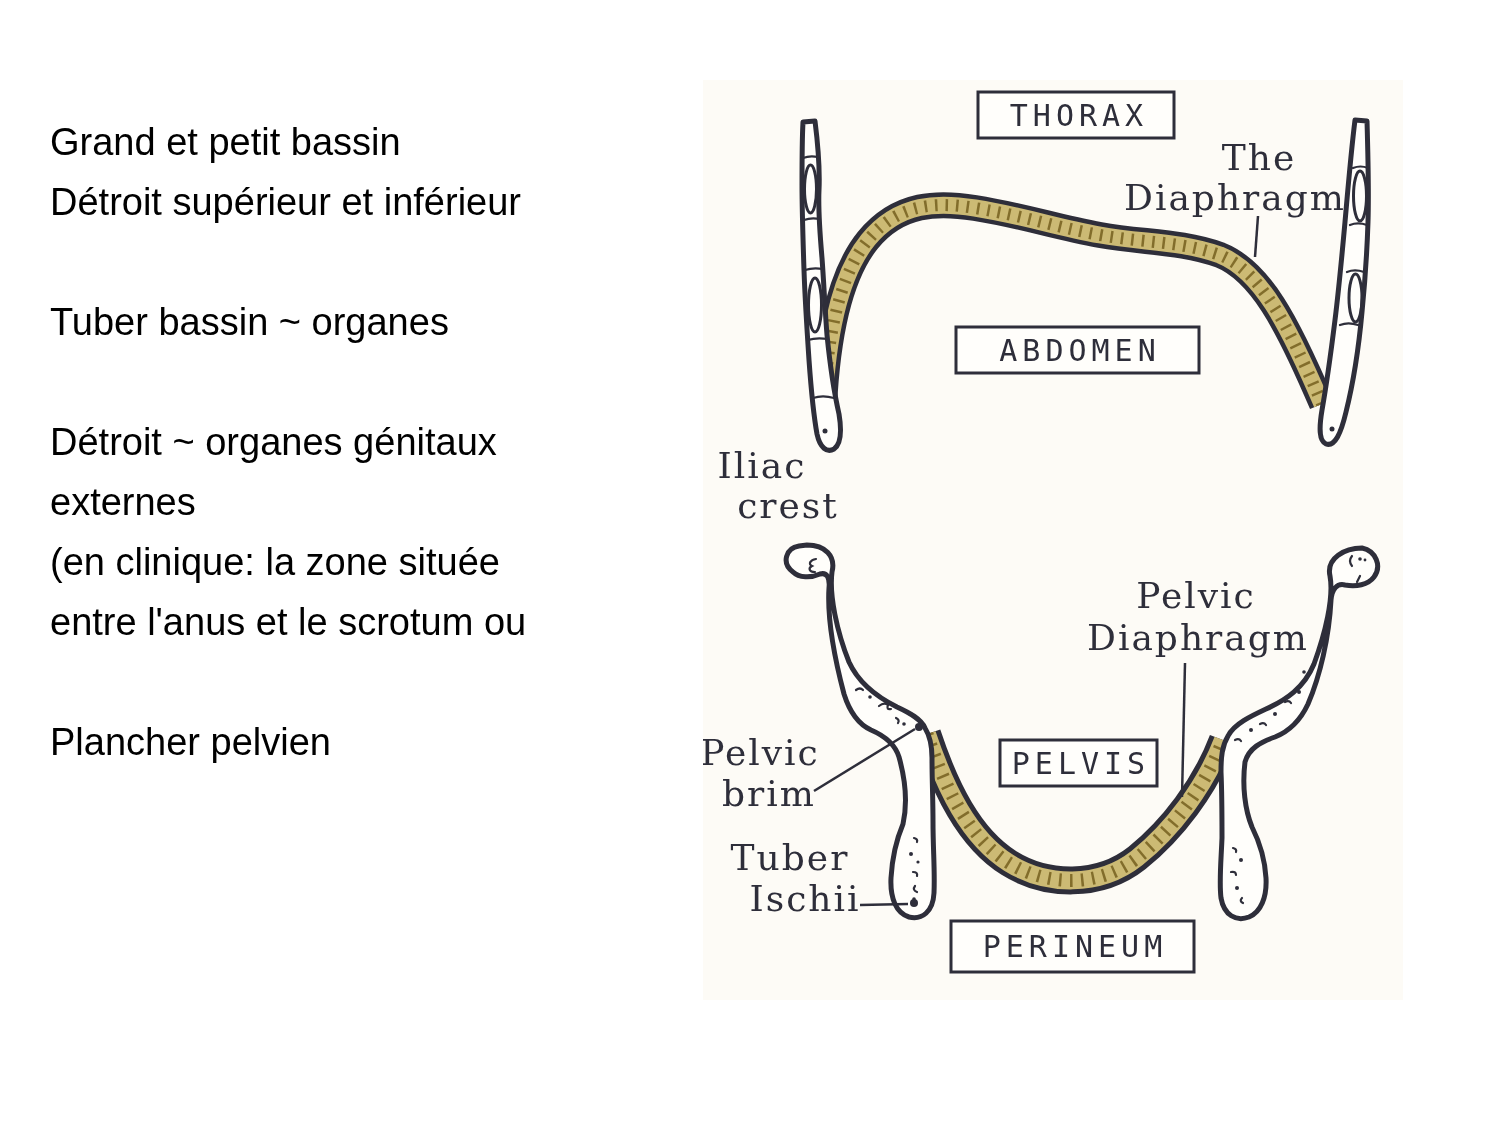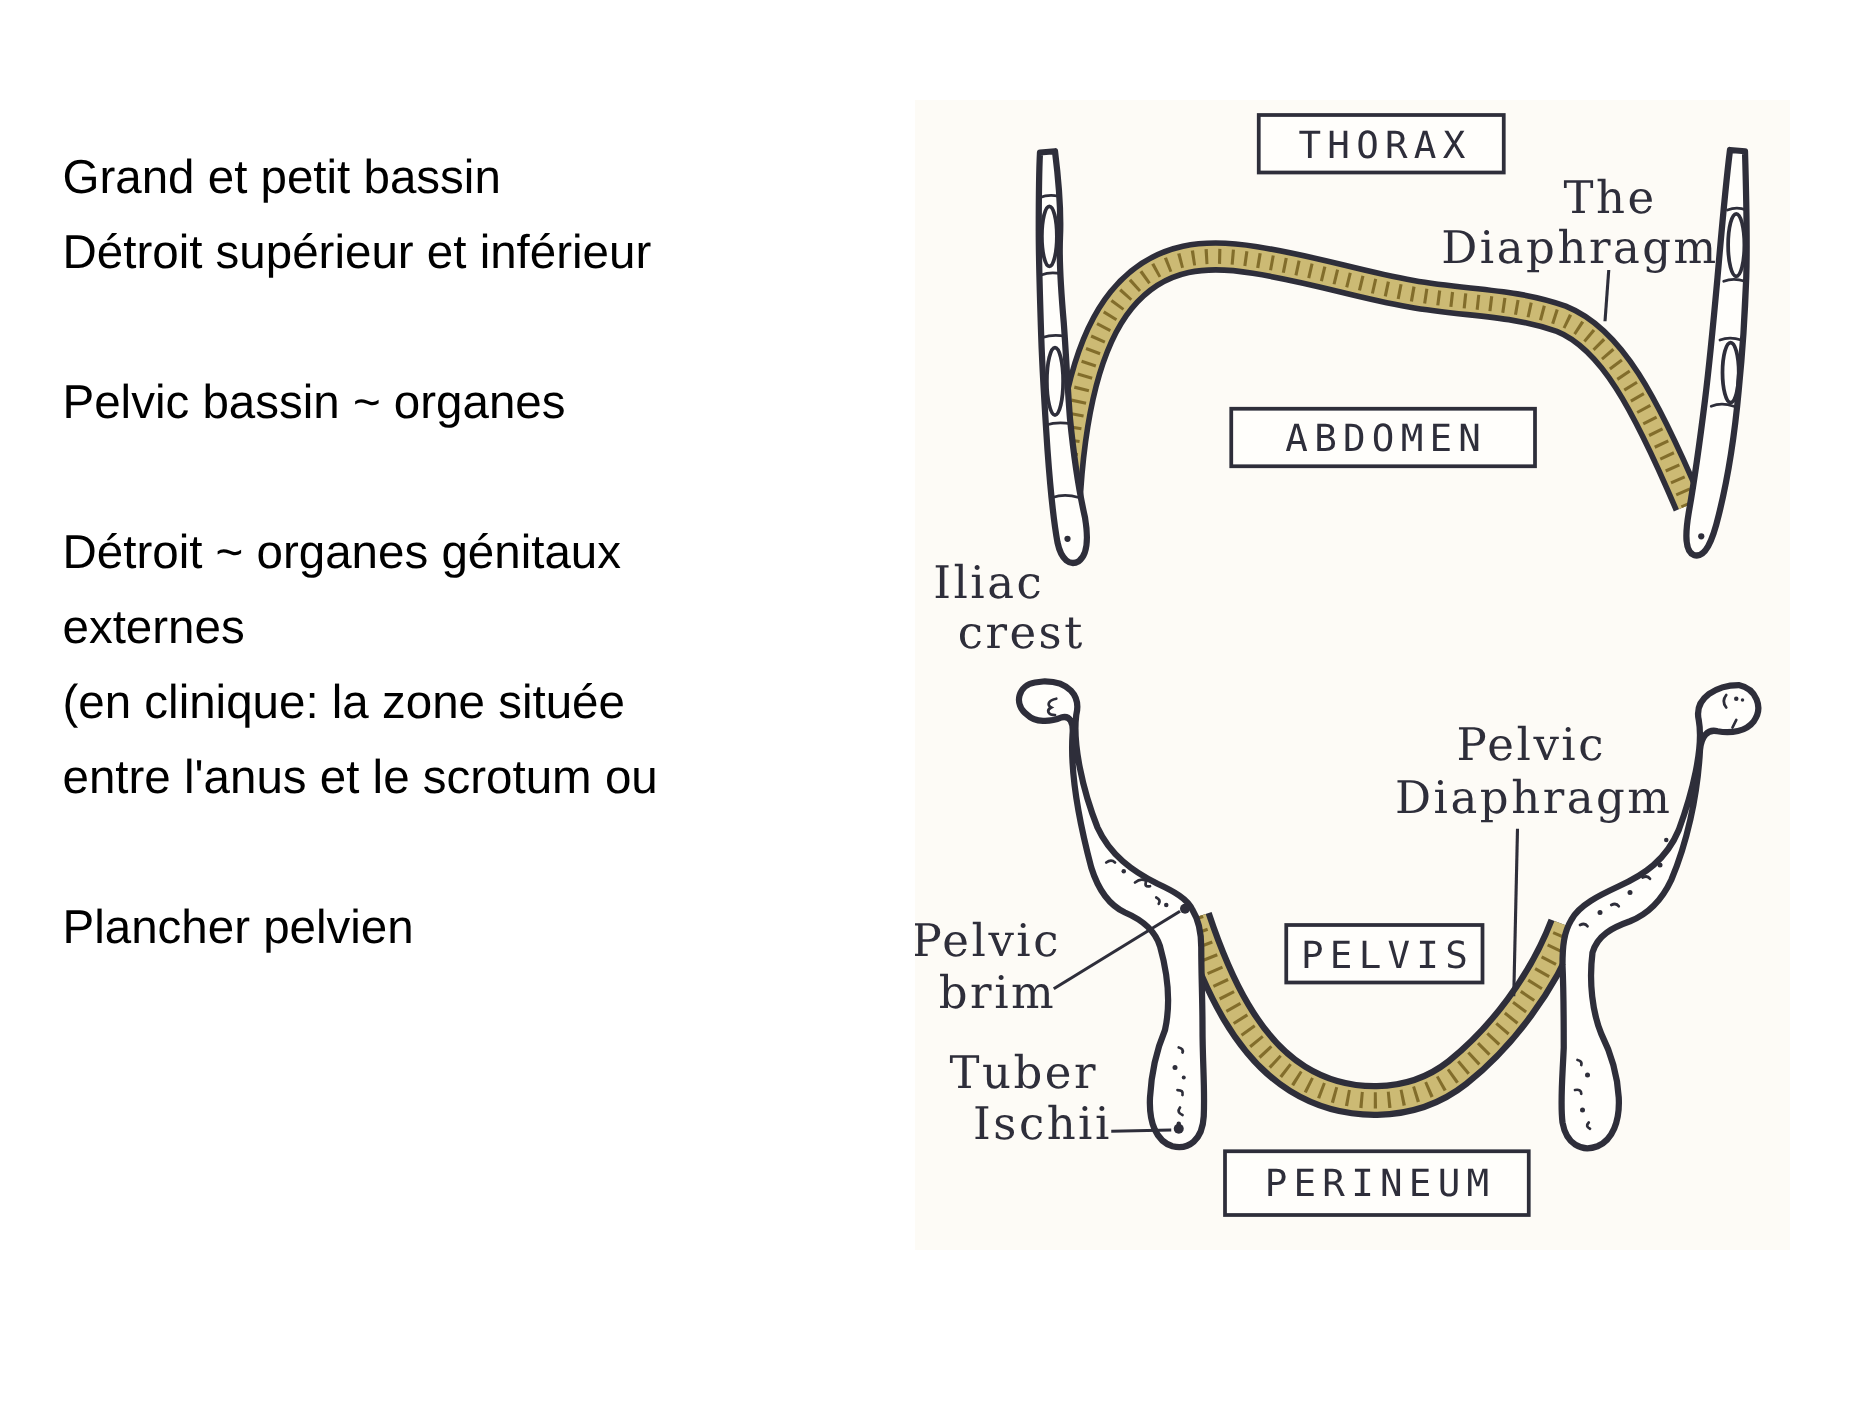--- a/index.html
+++ b/index.html
@@ -1,39 +1,39 @@
 <!DOCTYPE html>
 <html><head>
 <meta charset="utf-8">
 <style>
   html,body{margin:0;padding:0;background:#ffffff;}
   body{width:1500px;height:1125px;position:relative;overflow:hidden;
        font-family:"Liberation Sans",sans-serif;}
   .slide-text{position:absolute;left:50px;top:112px;width:660px;
               font-size:38px;color:#000;}
   .tl{height:60px;line-height:60px;white-space:nowrap;}
-  .figure-wrap{position:absolute;left:732px;top:80px;width:700px;height:920px;}
+  .figure-wrap{position:absolute;left:703px;top:80px;width:700px;height:920px;}
   svg{display:block;}
   svg text{fill:#2e2e3a;}
   .boxlbl{font-family:"DejaVu Sans Mono",monospace;font-size:30px;letter-spacing:5px;}
   .hand{font-family:"DejaVu Serif",serif;font-size:36px;letter-spacing:2px;}
   .ink{stroke:#2e2e3a;fill:none;}
   .bone{fill:#fffefb;stroke:#2e2e3a;stroke-width:5;stroke-linejoin:round;}
   .mark{stroke:#2e2e3a;stroke-width:2.2;fill:none;stroke-linecap:round;}
   .dot{fill:#2e2e3a;stroke:none;}
   .lblbox{fill:#fffefb;stroke:#2e2e3a;stroke-width:3;}
 </style>
 </head>
 <body>
 
 <div class="slide-text">
   <div class="tl">Grand et petit bassin</div>
   <div class="tl">Détroit supérieur et inférieur</div>
   <div class="tl"></div>
-  <div class="tl">Pelvic bassin ~ organes</div>
+  <div class="tl">Tuber bassin ~ organes</div>
   <div class="tl"></div>
   <div class="tl">Détroit ~ organes génitaux</div>
   <div class="tl">externes</div>
   <div class="tl">(en clinique: la zone située</div>
   <div class="tl">entre l'anus et le scrotum ou</div>
   <div class="tl"></div>
   <div class="tl">Plancher pelvien</div>
 </div>
 
 <div class="figure-wrap">

